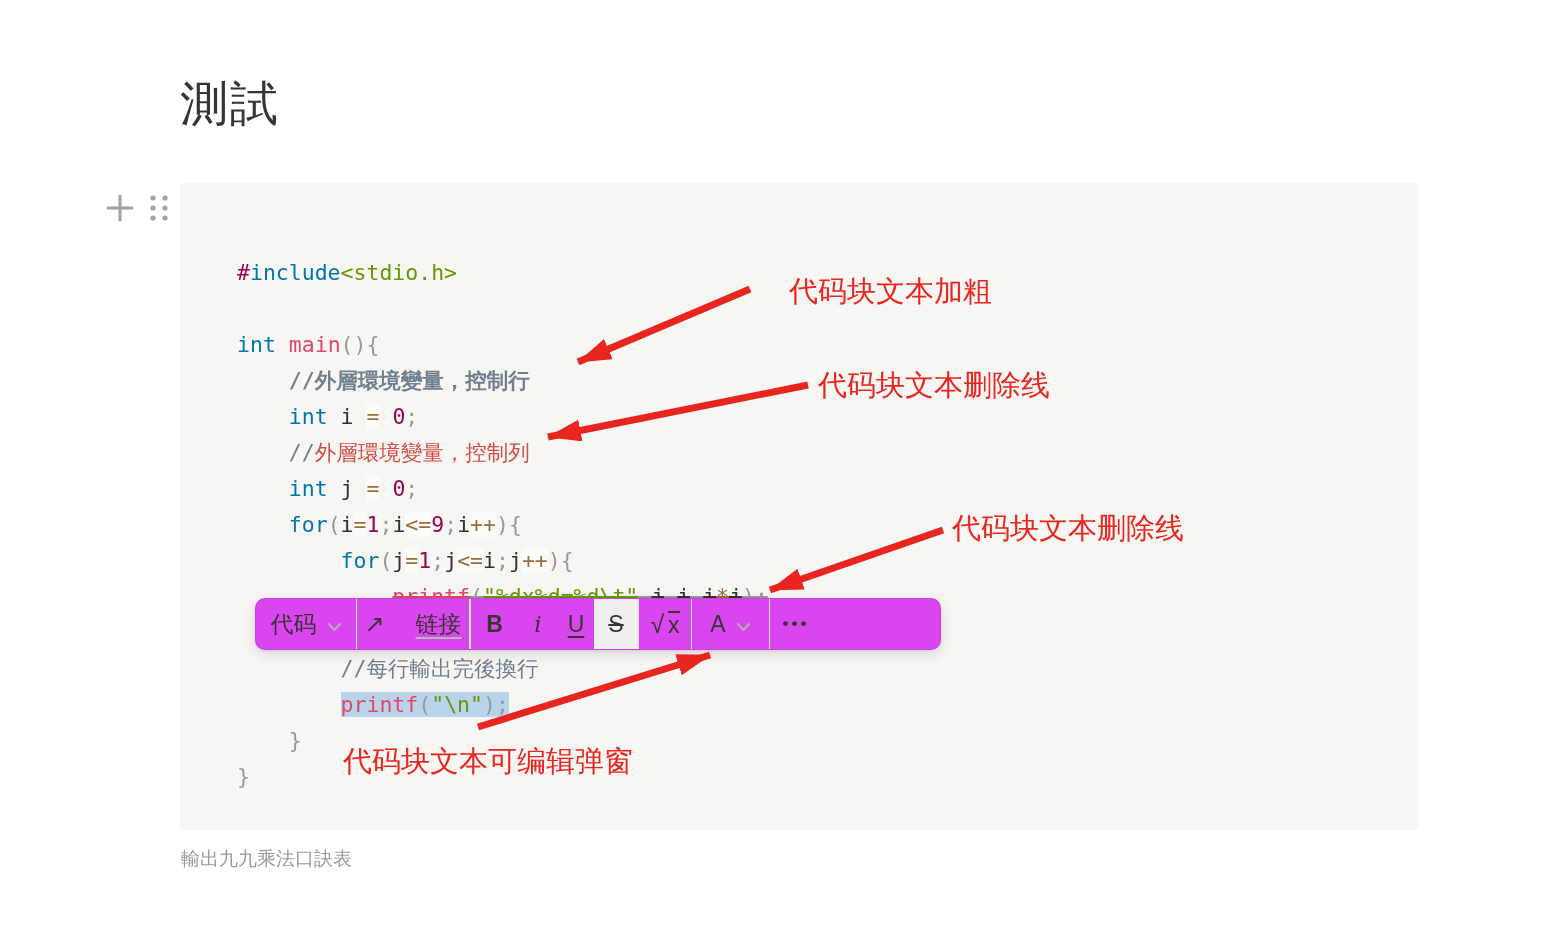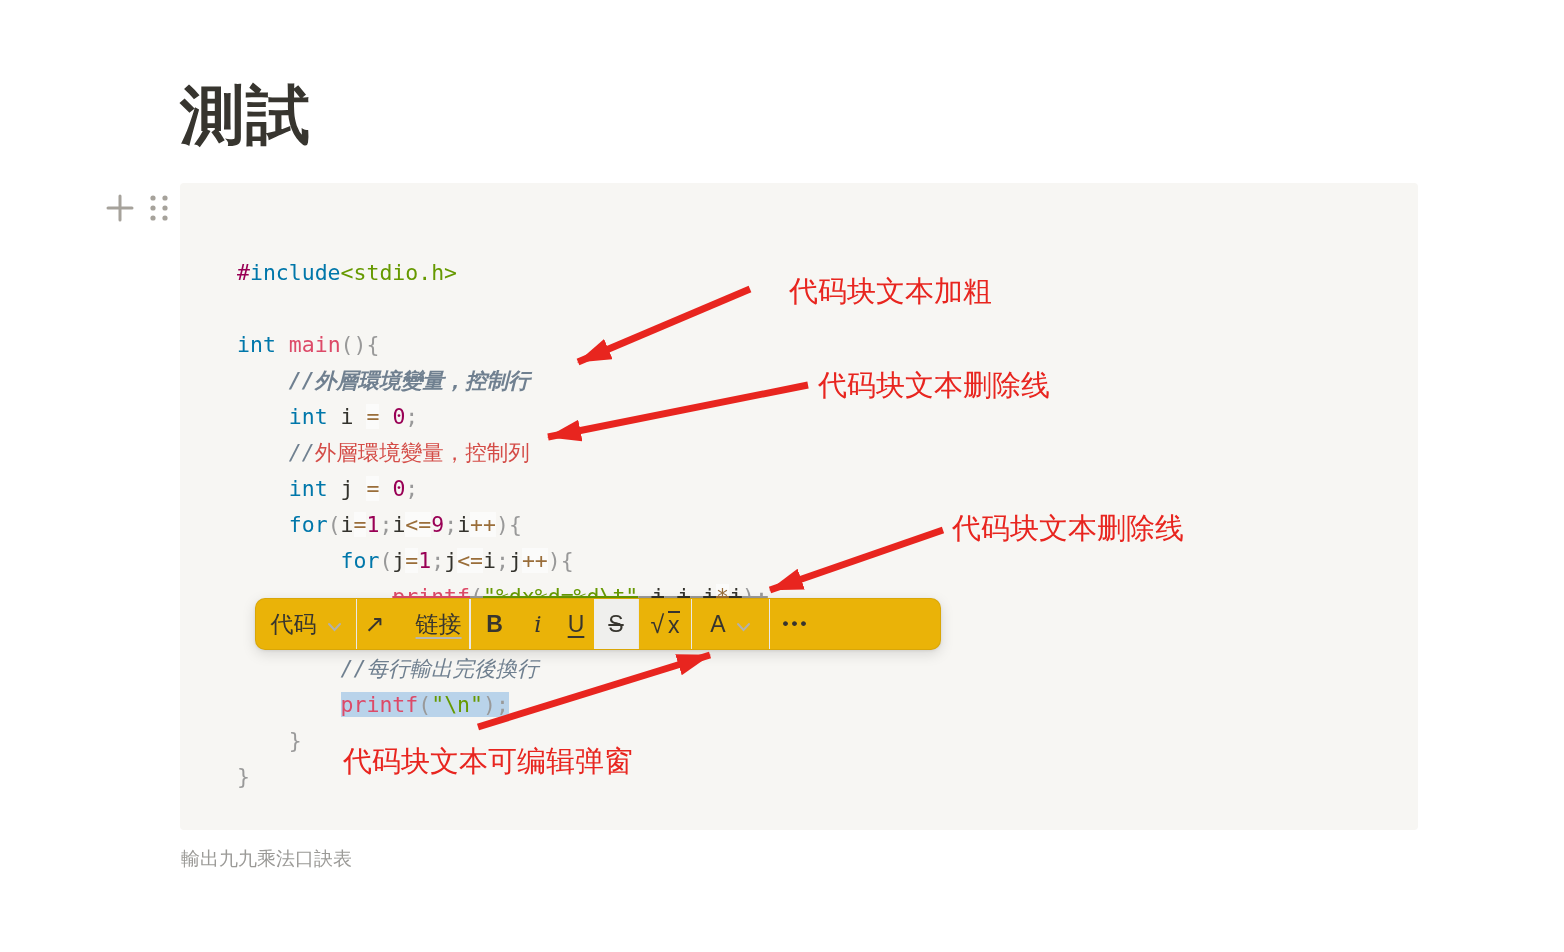--- a/index.html
+++ b/index.html
@@ -5,21 +5,21 @@
   html,body{margin:0;padding:0;}
   body{
     width:1564px;height:952px;position:relative;overflow:hidden;
     background:#ffffff;
     font-family:"Liberation Sans","DejaVu Sans",sans-serif;
     color:var(--ui-text);
   }
   
   .page-title{
     position:absolute;left:180px;top:72px;
-    font-size:64px;font-weight:700;letter-spacing:2px;
+    font-size:48px;font-weight:400;letter-spacing:2px;
     color:var(--ui-text);
   }
   
   .block-controls{position:absolute;left:104px;top:192px;display:flex;gap:10px;align-items:center;}
   .plus-btn,.drag-btn{background:none;border:none;padding:0;cursor:pointer;display:block;}
   
   .code-block{
     position:absolute;left:180px;top:183px;width:1238px;height:647px;
     background:var(--code-bg);border-radius:4px;z-index:1;
   }
@@ -29,31 +29,31 @@
     font-size:21.5px;color:var(--code-text);
   }
   .line{height:36px;line-height:36px;white-space:pre;}
   .line.bold span{font-weight:bold;}
   .tk-b{color:var(--keyword-blue);}
   .tk-p{color:var(--function-pink);}
   .tk-m{color:var(--number-magenta);}
   .tk-g{color:var(--string-green);}
   .tk-o{color:var(--operator-brown);background:rgba(255,255,255,.55);}
   .tk-u{color:var(--punctuation-gray);}
-  .tk-c{color:var(--comment-slate);font-style:italic;}
+  .tk-c{color:var(--comment-slate);}
   .tk-t{color:var(--code-text);}
   .tk-r{color:var(--comment-red);}
   .st{text-decoration:line-through;text-decoration-thickness:2px;}
   .hl{background:var(--selection-blue);}
   
   .caption{position:absolute;left:181px;top:846px;font-size:19px;color:var(--caption-gray);}
   
   .toolbar{
     position:absolute;left:255px;top:598px;width:686px;height:52px;z-index:20;
-    background:#eab308;border:1px solid rgba(0,0,0,.07);border-radius:10px;
+    background:#d946ef;border:1px solid rgba(0,0,0,.07);border-radius:10px;
     box-shadow:0 4px 14px rgba(15,15,15,.13),0 1px 3px rgba(15,15,15,.08);
     display:flex;align-items:flex-end;overflow:hidden;box-sizing:border-box;
   }
   .tb-cell{
     display:flex;align-items:center;justify-content:center;gap:8px;
     background:none;border:none;padding:0;cursor:pointer;
     font-family:"Liberation Sans","DejaVu Sans",sans-serif;
     font-size:23px;color:var(--ui-text);height:100%;
   }
   .tb-cell.active{background:var(--active-bg);}

